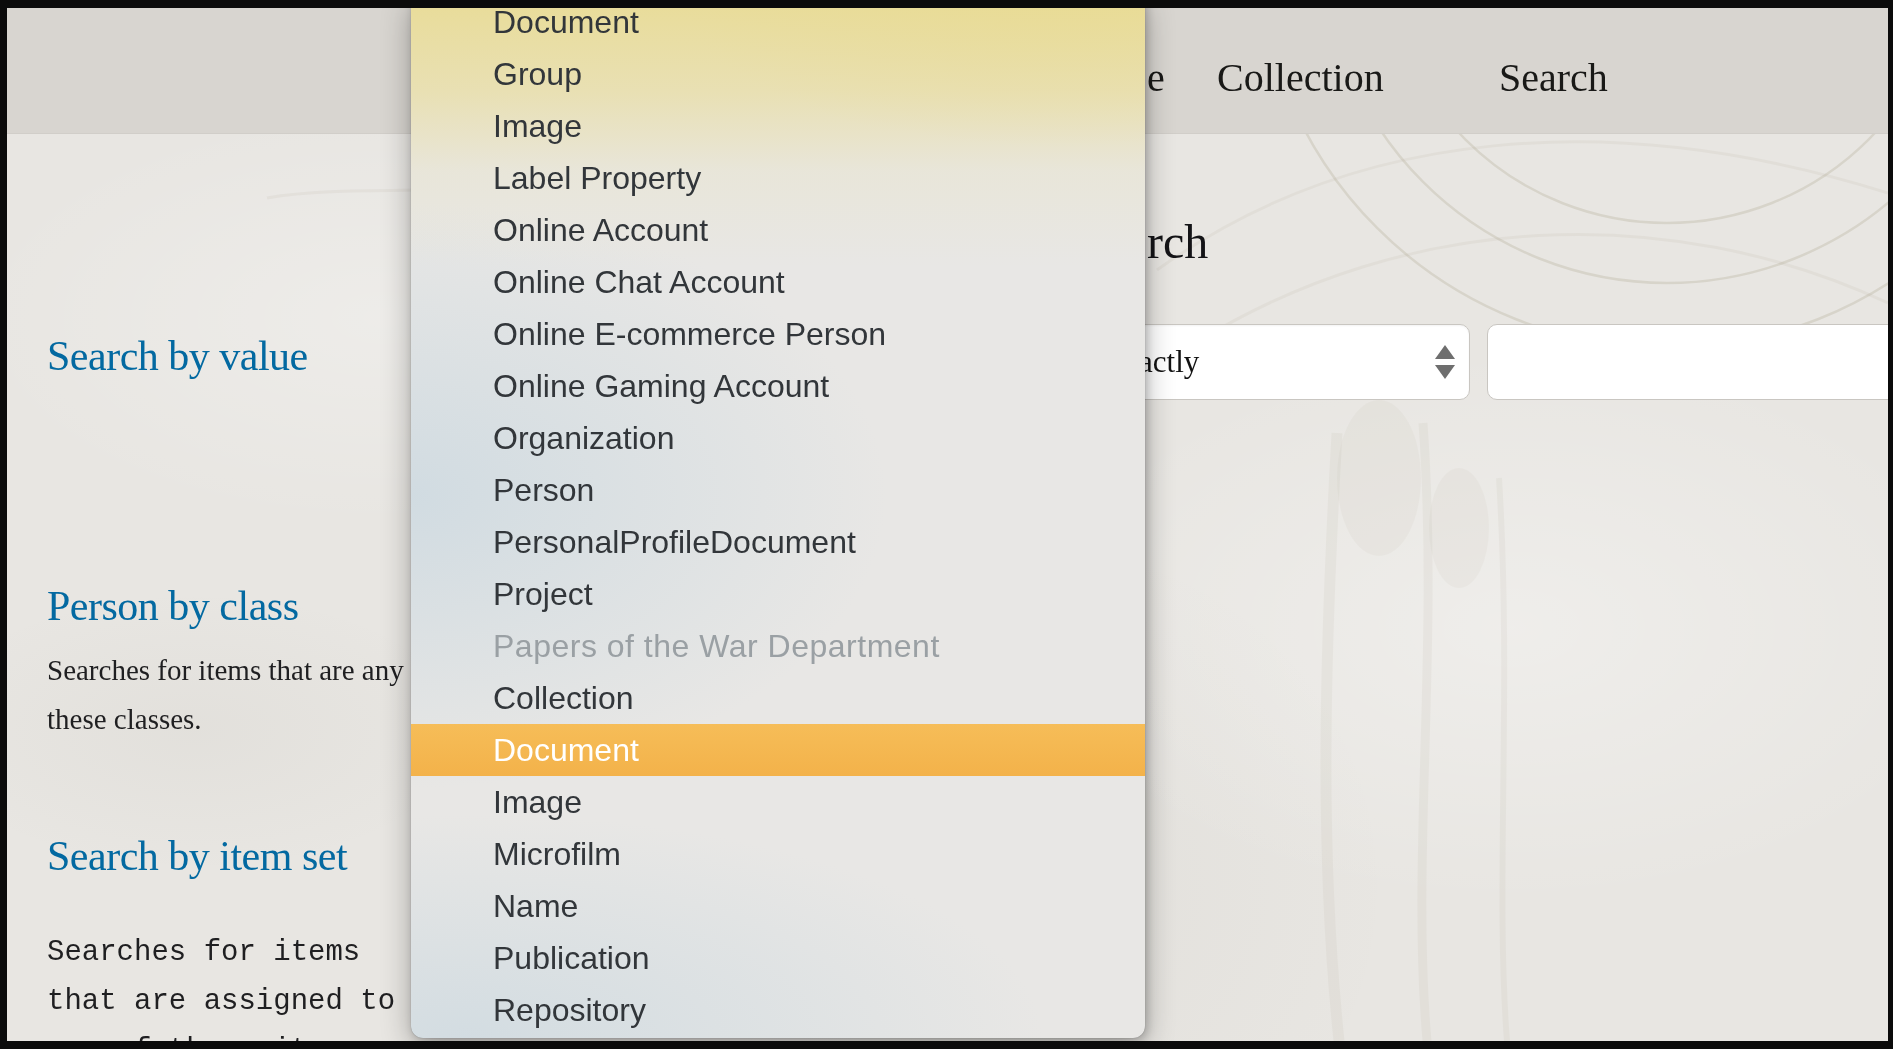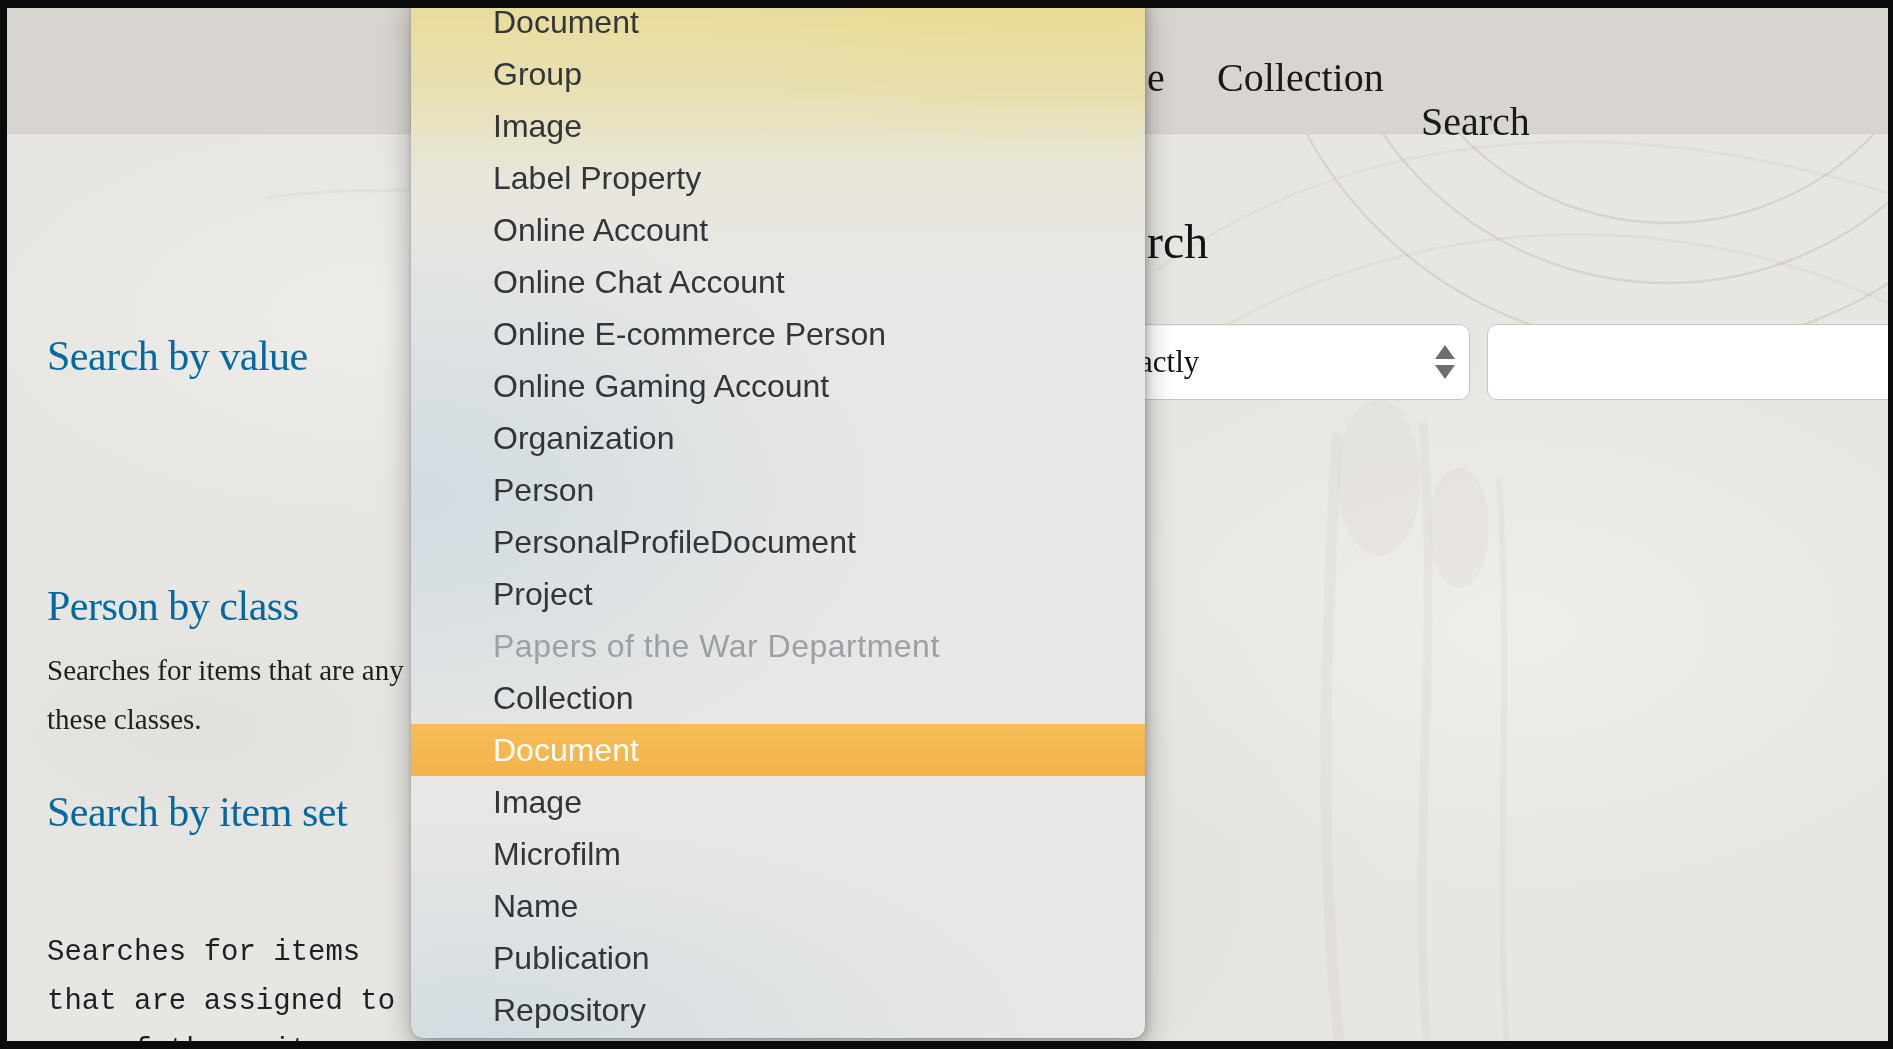--- a/index.html
+++ b/index.html
@@ -13,29 +13,29 @@
       radial-gradient(ellipse 700px 400px at 80% 60%, rgba(255,255,255,.30), transparent 70%),
       radial-gradient(ellipse 500px 500px at 55% 85%, rgba(120,115,100,.05), transparent 70%),
       radial-gradient(ellipse 400px 200px at 10% 70%, rgba(120,115,100,.05), transparent 70%);}
   .watermark{position:absolute;left:0;top:0;pointer-events:none;}
 
   .site-header{position:absolute;left:0;top:0;width:100%;height:126px;background:#d8d5d0;
     box-shadow:inset 0 -1px 0 rgba(0,0,0,.03);}
   .nav-item{position:absolute;top:50px;font-size:40px;line-height:40px;color:#191917;cursor:pointer;white-space:nowrap;}
   .nav-partial{left:1140px;}
   .nav-collection{left:1210px;}
-  .nav-search{left:1414px;margin-top:44px;}
+  .nav-search{left:1492px;}
 
   .page-title{position:absolute;left:1140px;top:198px;margin:0;font-size:48px;line-height:72px;
     font-weight:400;color:#141417;white-space:nowrap;}
 
   .section-label{position:absolute;left:40px;font-size:42px;line-height:52px;letter-spacing:-0.5px;color:#0369a1;white-space:nowrap;}
   .lbl-value{top:322px;}
   .lbl-class{top:572px;}
-  .lbl-itemset{top:778px;text-align:right;}
+  .lbl-itemset{top:822px;text-align:right;}
   .section-desc{position:absolute;left:40px;width:392px;font-size:29px;line-height:49px;color:#1f1f21;}
   .desc-class{top:638px;}
   .desc-itemset{top:920px;font-family:Liberation Mono, monospace;}
 
   .op-select{position:absolute;left:993px;top:316px;width:470px;height:76px;background:#ffffff;
     border:1px solid #c9c6c1;border-radius:10px;box-sizing:border-box;cursor:pointer;
     box-shadow:inset 0 1px 2px rgba(0,0,0,.05);}
   .op-text{position:absolute;left:138px;top:0;line-height:73px;font-size:31px;color:#121212;}
   .stepper{position:absolute;right:13px;top:50%;transform:translateY(-50%);width:22px;height:36px;display:block;}
 

